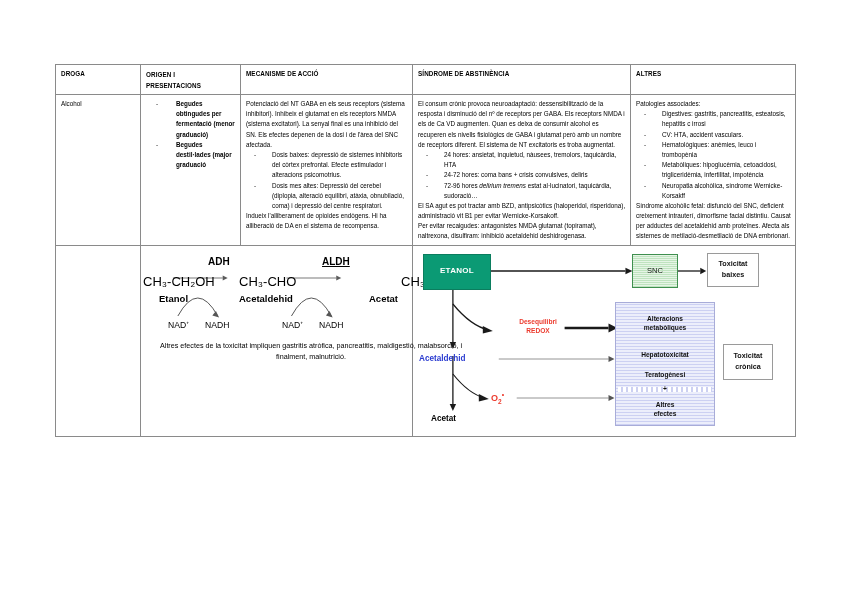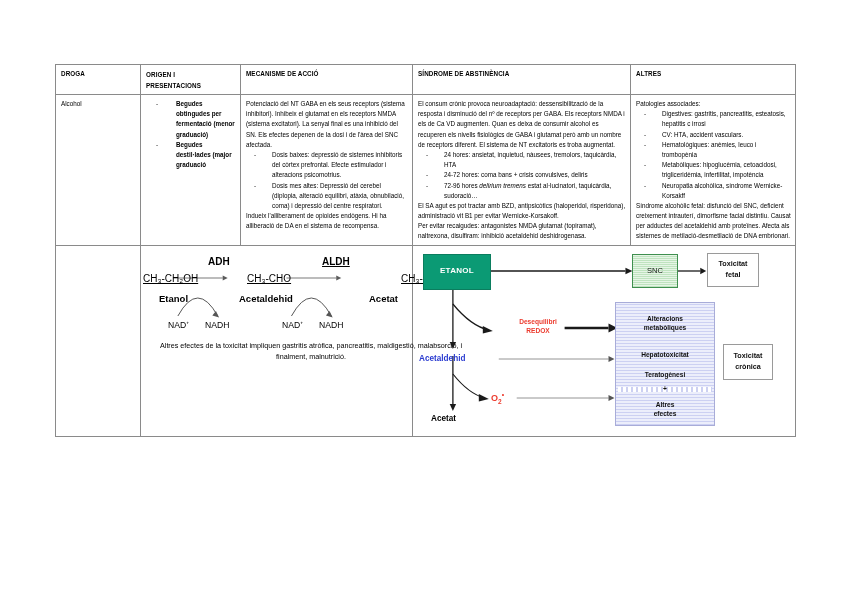--- a/index.html
+++ b/index.html
@@ -89,23 +89,22 @@
     height: 190px;
     padding: 0 !important;
   }
   .diagram-left {
     position: relative;
     width: 100%;
     height: 190px;
   }
   .chem {
     position: absolute;
-    font-size: 10px;
+    font-size: 13px;
     white-space: nowrap;
-    text-decoration: underline;
   }
   .enz {
     position: absolute;
     font-weight: bold;
     font-size: 10px;
   }
   .molname {
     position: absolute;
     font-weight: bold;
     font-size: 9.5px;
@@ -331,21 +330,21 @@
               <path d="M 37 70 Q 57 34 77 70" stroke="#555" stroke-width="1" fill="none" stroke-dasharray="0"></path>
               <polygon points="75.2,65 78.4,71.5 71.6,69.4" fill="#555"></polygon>
               <path d="M 146 32 L 196 32" stroke="#7a7a7a" stroke-width="1.1" fill="none"></path>
               <polygon points="196,29.6 201,32 196,34.4" fill="#5a5a5a"></polygon>
               <path d="M 151 70 Q 171 34 191 70" stroke="#555" stroke-width="1" fill="none"></path>
               <polygon points="189.2,65 192.4,71.5 185.6,69.4" fill="#555"></polygon>
             </svg>
             <div class="enz" style="left:67px; top:8px;">ADH</div>
             <div class="enz" style="left:181px; top:8px;text-decoration:underline;">ALDH</div>
             <div class="chem" style="left:2px; top:25px;">CH₃-CH₂OH</div>
-            <div class="chem" style="left:106px; top:25px;">CH₃-CHO</div>
+            <div class="chem" style="left:98px; top:25px;">CH₃-CHO</div>
             <div class="chem" style="left:216px; top:25px;margin-left:44px;">CH₃-COO⁻</div>
             <div class="molname" style="left:18px; top:45px;">Etanol</div>
             <div class="molname" style="left:98px; top:45px;">Acetaldehid</div>
             <div class="molname" style="left:228px; top:45px;">Acetat</div>
             <div class="cofac" style="left:27px; top:73px;">NAD⁺</div>
             <div class="cofac" style="left:64px; top:73px;">NADH</div>
             <div class="cofac" style="left:141px; top:73px;">NAD⁺</div>
             <div class="cofac" style="left:178px; top:73px;">NADH</div>
             <div class="note-text" style="left:5px; top:94px;">Altres efectes de la toxicitat impliquen gastritis atròfica, pancreatitis, maldigestió, malabsorció, i finalment, malnutrició.</div>
           </div>
@@ -370,21 +369,21 @@
               <path d="M 40 128 Q 56 148 72 152" stroke="#1a1a1a" stroke-width="1.2" fill="none"></path>
               <polygon points="66,148 76,153 66,155.5" fill="#1a1a1a"></polygon>
               <line x1="104" y1="152" x2="196" y2="152" stroke="#888" stroke-width="0.9"></line>
               <polygon points="196,149 202,152 196,155" fill="#555"></polygon>
             </svg>
 
             <div class="box-etanol" style="left:10px; top:8px; width:66px; height:34px;">ETANOL</div>
             <div class="box-snc" style="left:219px; top:8px; width:44px; height:32px;">SNC</div>
             <div class="box-plain" style="left:294px; top:7px; width:50px; height:32px;">
               <span>Toxicitat</span>
-              <span>fetal</span>
+              <span>baixes</span>
             </div>
 
             <div class="lbl-redox" style="left:94px; top:72px; width:62px;">
               <div>Desequilibri</div>
               <div>REDOX</div>
             </div>
 
             <div class="lbl-acetaldehid" style="left:6px; top:106px;">Acetaldehid</div>
             <div class="lbl-acetat" style="left:18px; top:166px;">Acetat</div>
             <div class="lbl-o2" style="left:78px; top:143px;"><span>O</span><sub>2</sub><sup>•</sup></div>

